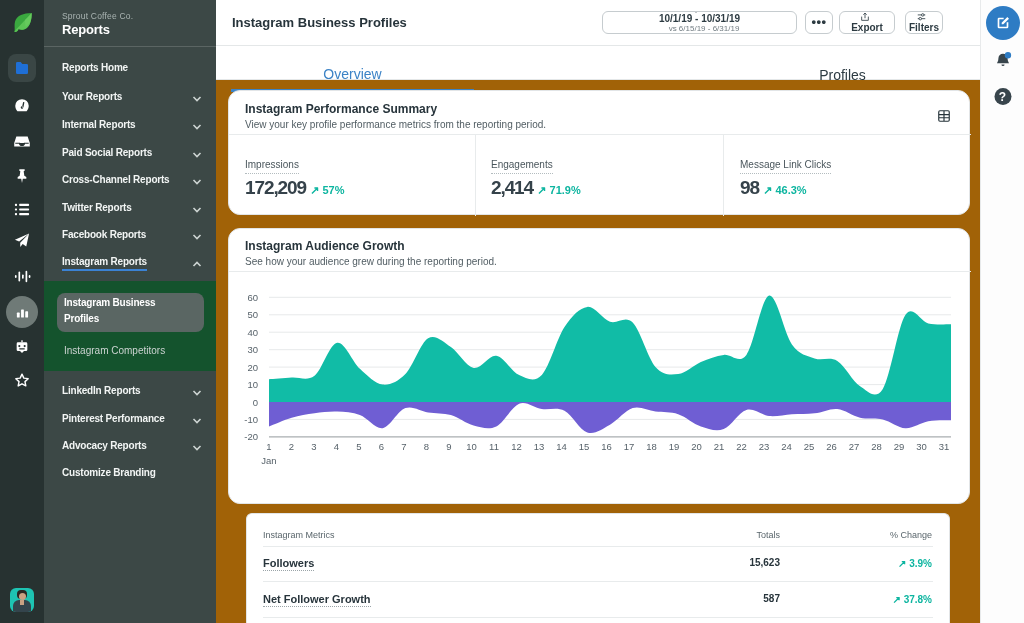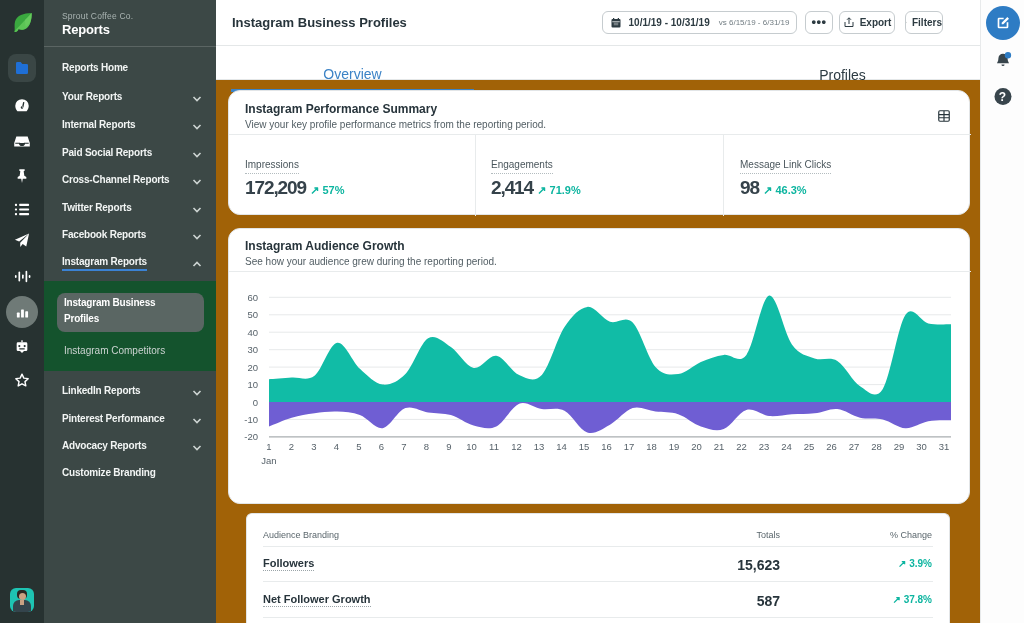--- a/index.html
+++ b/index.html
@@ -20,37 +20,37 @@
 #submenu { position:absolute; left:0; top:281px; width:172px; height:90px; background:#14532d; }
 #subhl { position:absolute; left:13px; top:12px; width:147px; height:39px; background:#5a6663; border-radius:8px; }
 .sub1 { position:absolute; left:20px; font-size:10px; letter-spacing:-0.2px; font-weight:bold; color:#fff; }
 .sub2 { position:absolute; left:20px; top:64px; font-size:10px; color:#ccd3d1; }
 .igr-underline { position:absolute; left:18px; top:269px; width:85px; height:2px; background:#3b82d4; }
 
 
 #main { left:216px; top:0; width:764px; height:623px; background:#a16207; }
 #topbar { position:absolute; left:0; top:0; width:764px; height:46px; background:#fff; border-bottom:1px solid #e4e7e8; }
 #pagetitle { position:absolute; left:16px; top:15px; font-size:13px; font-weight:bold; color:#27343b; }
-.btn { position:absolute; top:11px; height:23px; background:#fff; border:1px solid #c6cccf; border-radius:6px; display:flex; align-items:center; justify-content:center; font-size:10px; font-weight:bold; color:#2d3b42; white-space:nowrap; }
+.btn { position:absolute; top:11px; height:23px; background:#fff; border:1px solid #c6cccf; border-radius:6px; display:flex; align-items:center; justify-content:center; font-size:10px; font-weight:bold; color:#2d3b42; white-space:nowrap;flex-direction:column; }
 #tabbar { position:absolute; left:0; top:46px; width:764px; height:34px; background:#fff; border-bottom:1px solid #e4e7e8; }
 .tab { position:absolute; top:12px; height:34px; display:flex; align-items:center; justify-content:center; font-size:14px; font-weight:normal; color:#2d3b42; }
 #tab-active { color:#3c83c6; border-bottom:3px solid #3c83c6; }
 
 
 .card { position:absolute; background:#fff; border:1px solid #e2e5e7; border-radius:12px; }
 .cardtitle { position:absolute; left:16px; font-size:12px; font-weight:bold; color:#27343b; }
 .cardsub { position:absolute; left:16px; font-size:10px; color:#515d63; }
 .mlabel { font-size:10px; color:#4a565c; border-bottom:1px dotted #b3bcbf; padding-bottom:3px; display:inline-block; }
 .mval { font-size:19px; font-weight:bold; color:#35424a; letter-spacing:-1.1px; }
 .mpct { font-size:11px; font-weight:bold; color:#0db5a0; letter-spacing:0; }
 
 
 .th { position:absolute; font-size:9px; color:#5a666c; }
 .trow-label { position:absolute; font-size:11px; font-weight:bold; color:#27343b; border-bottom:1px dotted #9aa4a8; padding-bottom:1px; }
-.trow-val { position:absolute; font-size:14px; font-weight:bold; color:#27343b; text-align:right; }
+.trow-val { position:absolute; font-size:10px; font-weight:bold; color:#27343b; text-align:right; }
 .trow-pct { position:absolute; font-size:10px; font-weight:bold; color:#0db5a0; text-align:right; }
 .tdiv { position:absolute; left:16px; right:16px; height:1px; background:#e8ebec; }
 
 
 #rrail { left:980px; top:0; width:44px; height:623px; background:#fdfdfd; border-left:1px solid #e8eaeb; }
 </style>
 </head>
 <body>
 
 <div id="rail" class="abs">
@@ -304,21 +304,21 @@
     <text x="647.5" y="221" text-anchor="middle" font-size="9.5" fill="#57626a">28</text>
     <text x="670.0" y="221" text-anchor="middle" font-size="9.5" fill="#57626a">29</text>
     <text x="692.5" y="221" text-anchor="middle" font-size="9.5" fill="#57626a">30</text>
     <text x="715.0" y="221" text-anchor="middle" font-size="9.5" fill="#57626a">31</text>
     <text x="40" y="235" text-anchor="middle" font-size="9.5" fill="#57626a">Jan</text>
     </svg>
 
   </div>
 
   <div class="card" style="left:30px;top:513px;width:704px;height:110px;border-bottom:none;border-radius:6px 6px 0 0;">
-    <div class="th" style="left:16px;top:16px">Audience Branding</div>
+    <div class="th" style="left:16px;top:16px">Instagram Metrics</div>
     <div class="th" style="right:169px;top:16px">Totals</div>
     <div class="th" style="right:17px;top:16px">% Change</div>
     <div class="tdiv" style="top:32px"></div>
     <div class="trow-label" style="left:16px;top:43px">Followers</div>
     <div class="trow-val" style="right:169px;top:43px">15,623</div>
     <div class="trow-pct" style="right:17px;top:44px">↗ 3.9%</div>
     <div class="tdiv" style="top:67px"></div>
     <div class="trow-label" style="left:16px;top:79px">Net Follower Growth</div>
     <div class="trow-val" style="right:169px;top:79px">587</div>
     <div class="trow-pct" style="right:17px;top:80px">↗ 37.8%</div>

